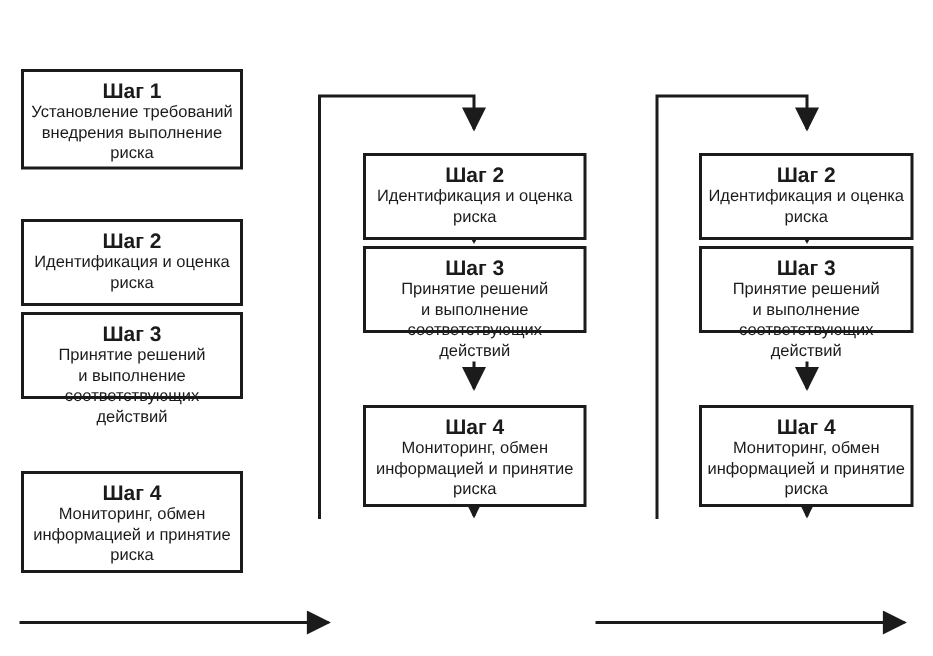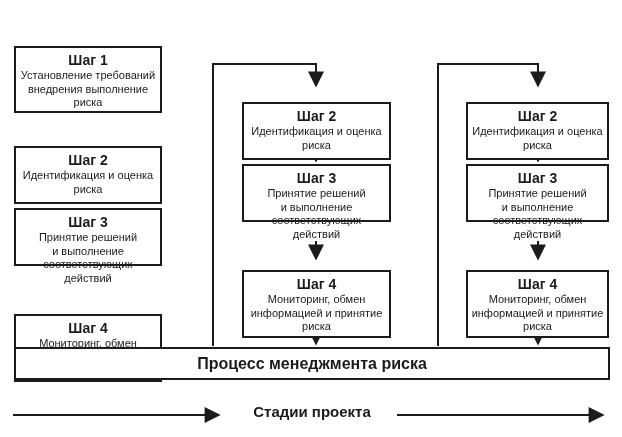--- a/index.html
+++ b/index.html
@@ -127,19 +127,15 @@
 соответствующих
 действий</div>
   </div>
   <div class="box c3 r4">
     <div class="t">Шаг 4</div>
     <div class="d">Мониторинг, обмен
 информацией и принятие
 риска</div>
   </div>
 
-  <div class="process-bar">
-    <span>Процесс менеджмента риска</span>
-  </div>
 
-  <div class="stages-label">Стадии проекта</div>
 
 </div>
 
 </body></html>

